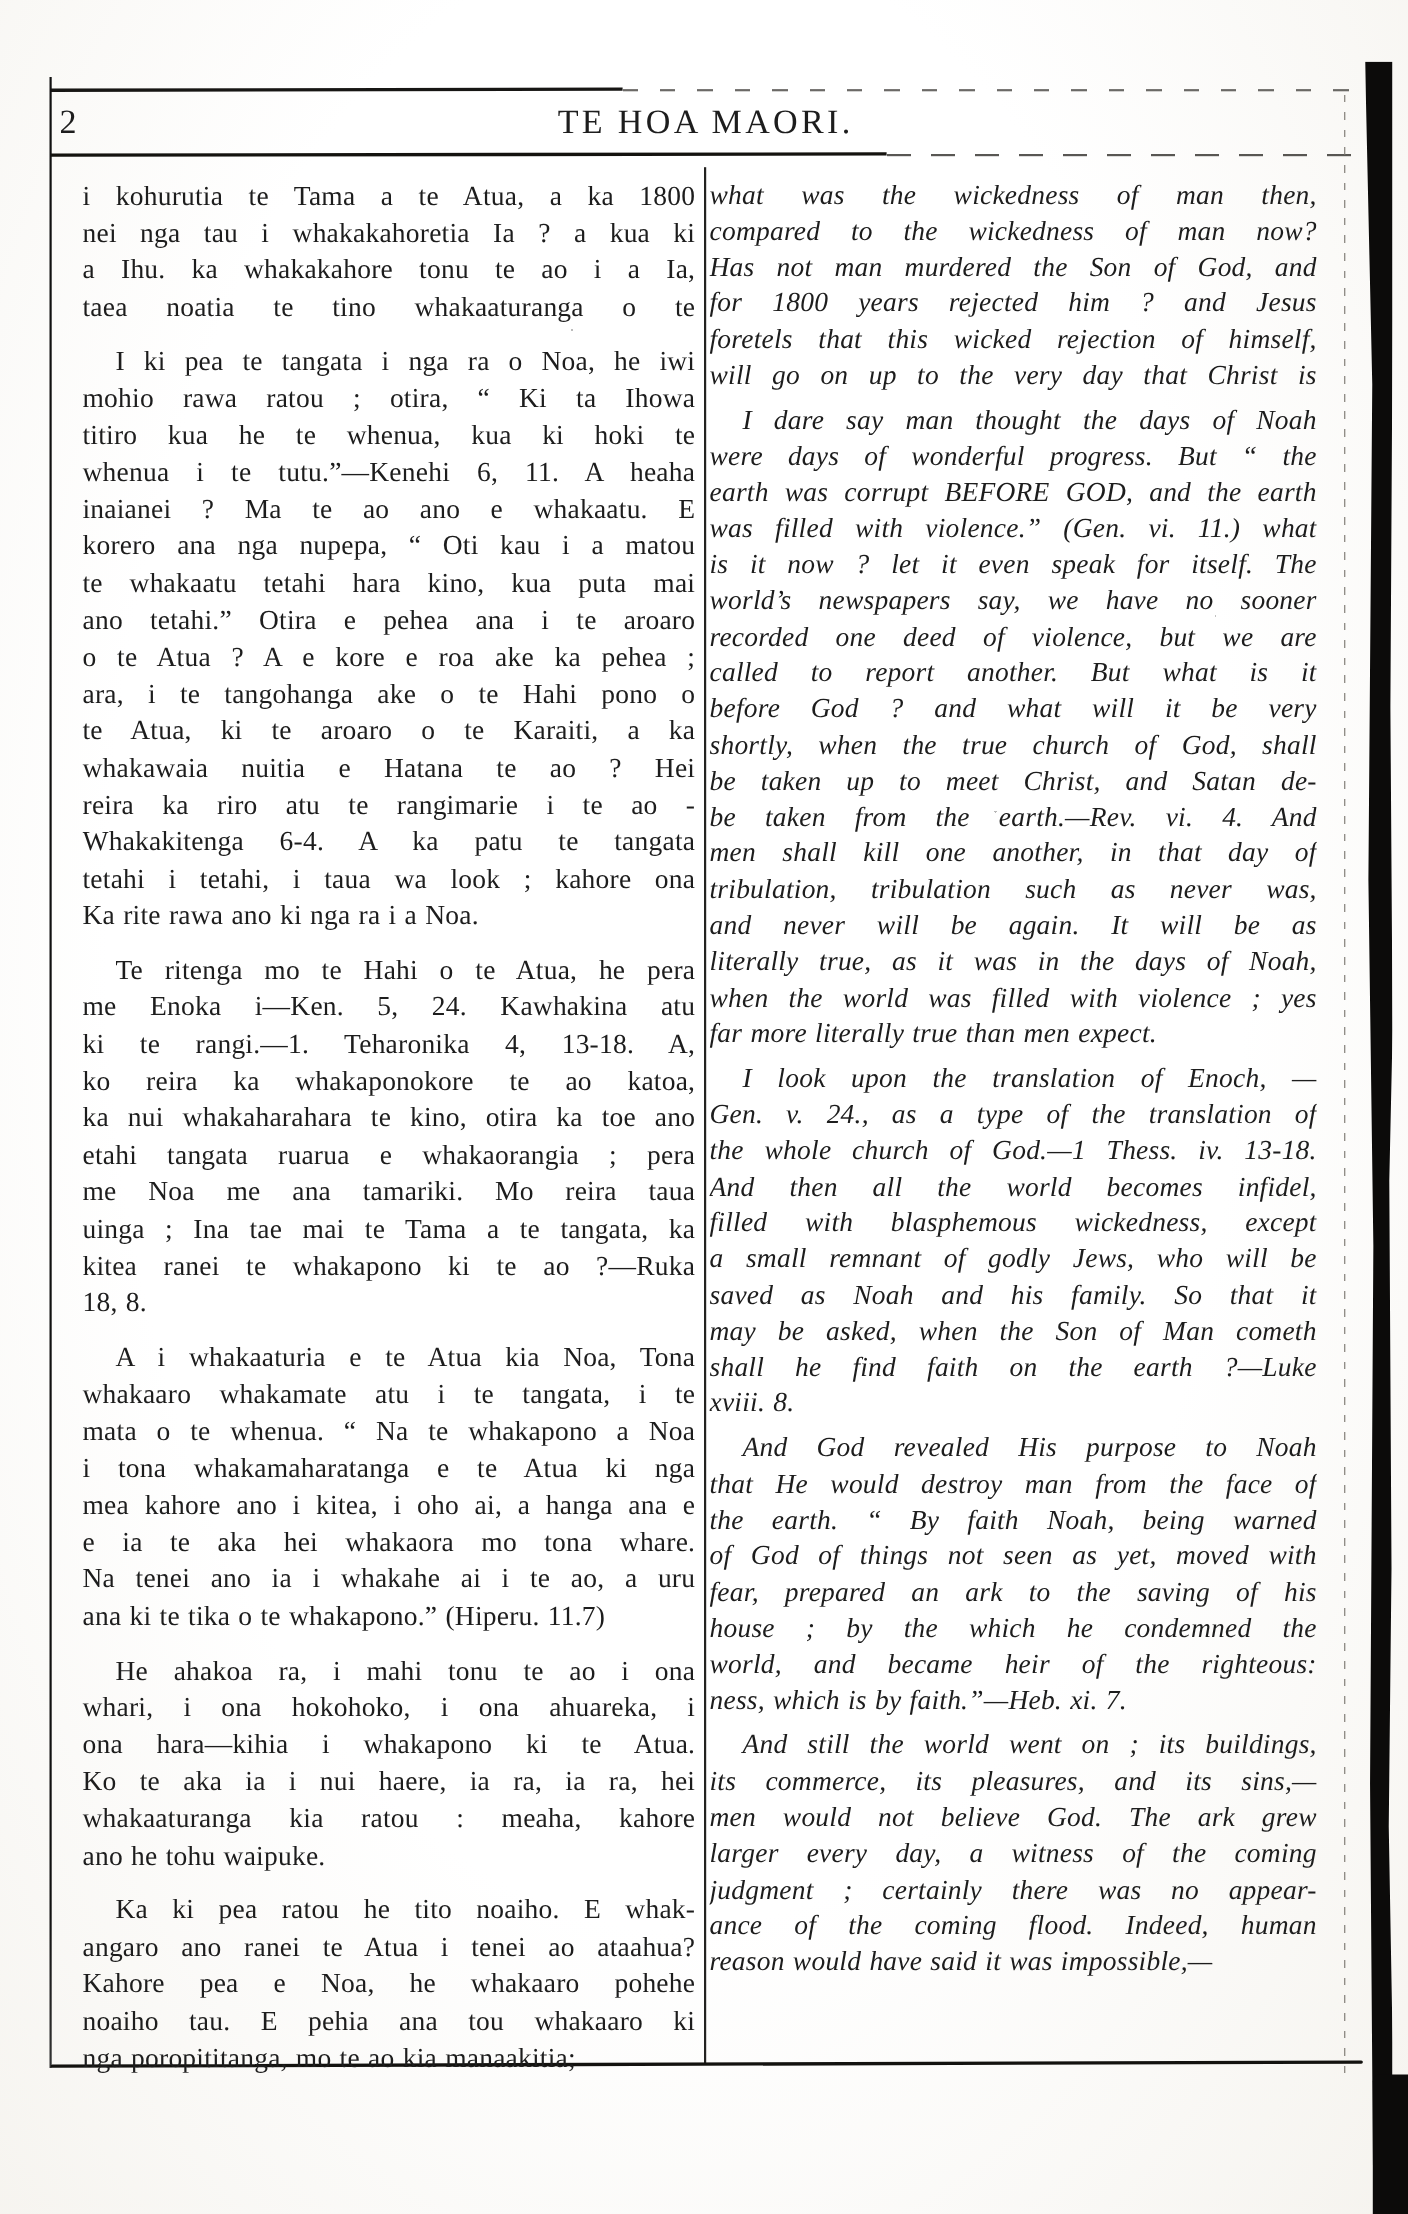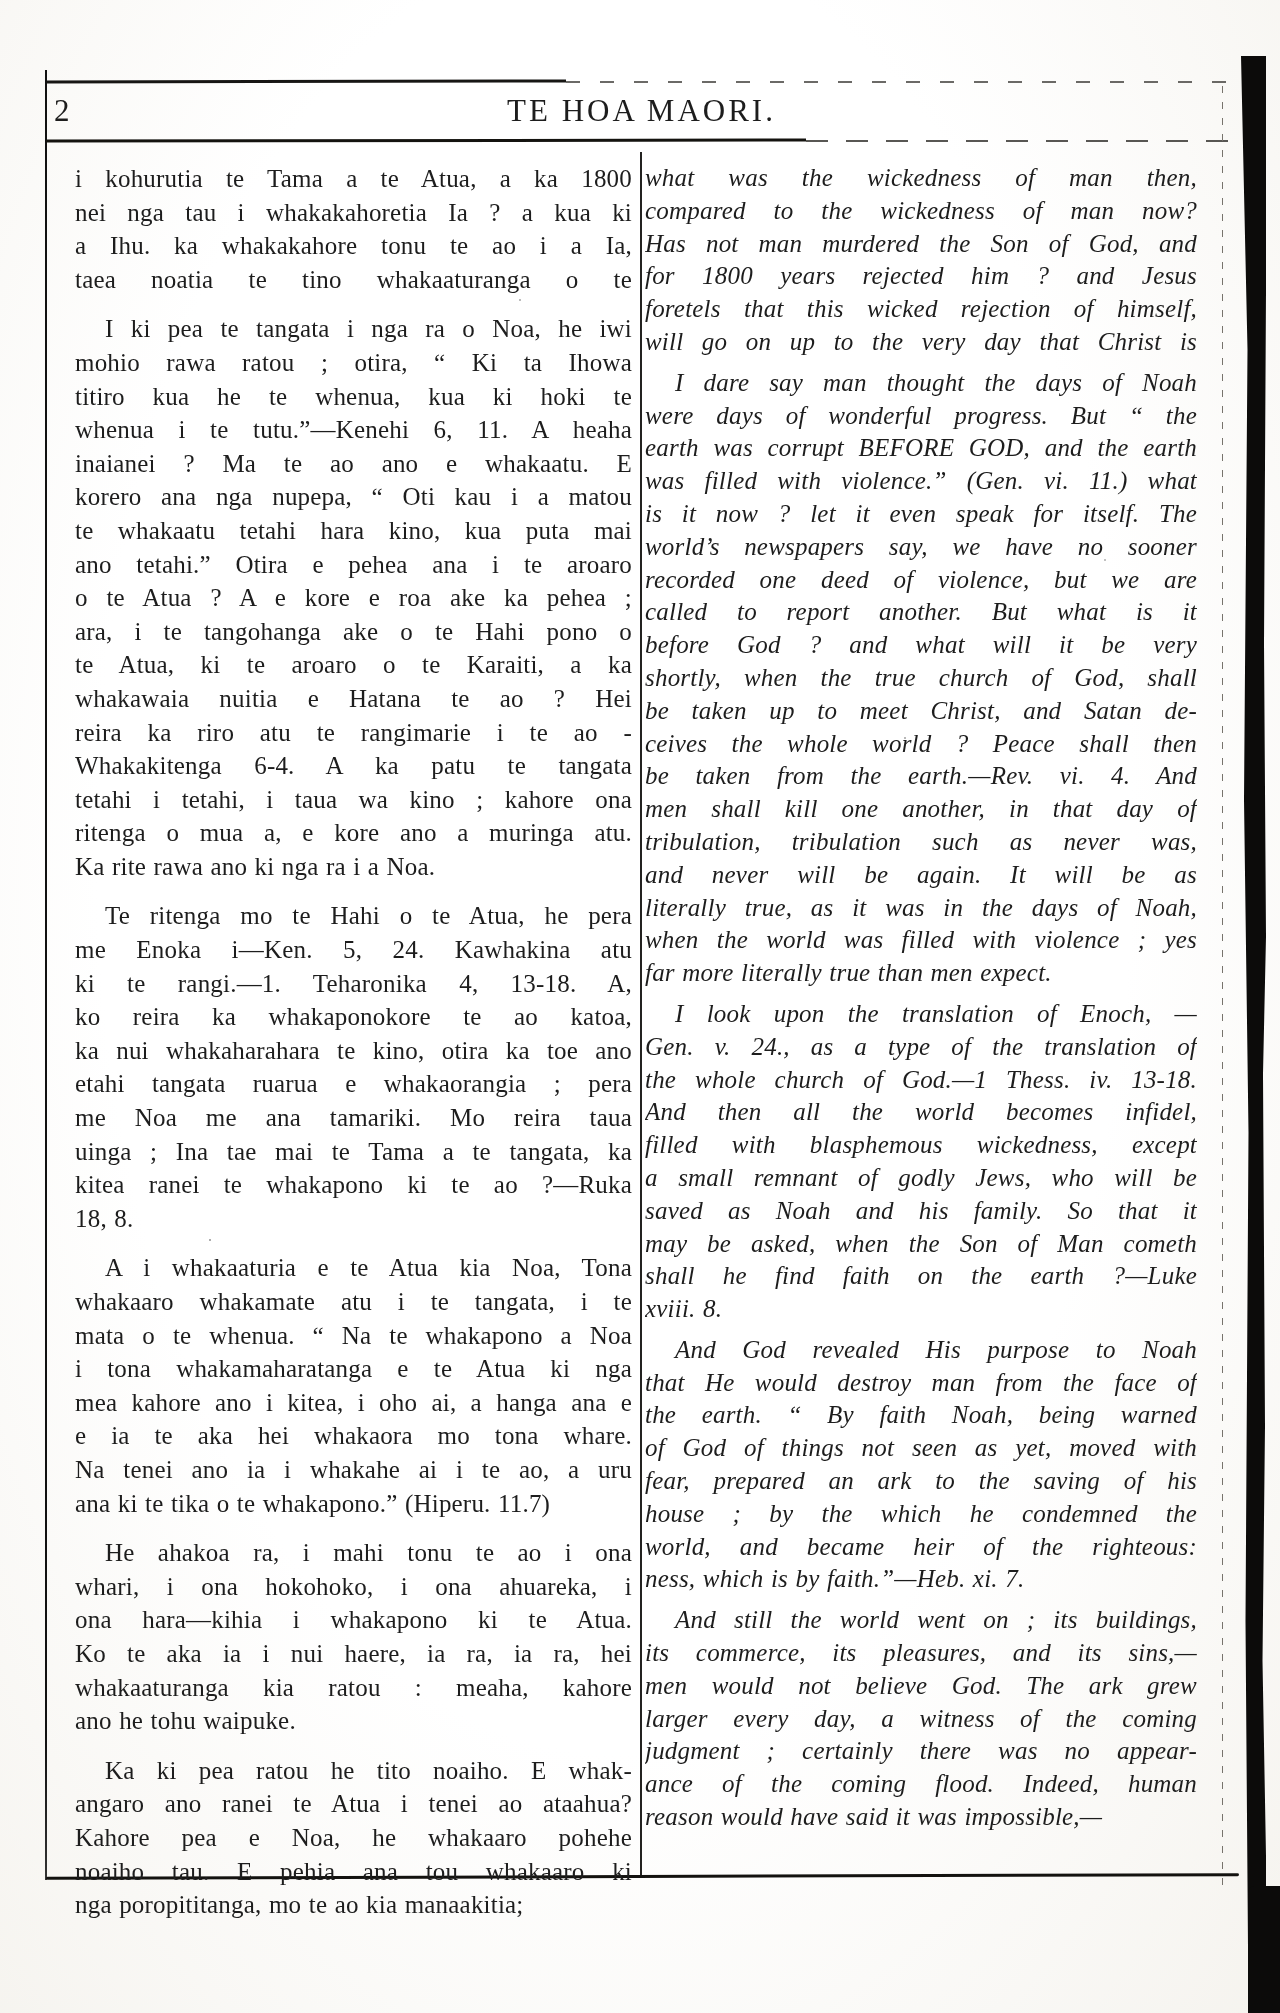--- a/index.html
+++ b/index.html
@@ -153,22 +153,21 @@
           <div class="line">inaianei ? Ma te ao ano e whakaatu. E</div>
           <div class="line">korero ana nga nupepa, “ Oti kau i a matou</div>
           <div class="line">te whakaatu tetahi hara kino, kua puta mai</div>
           <div class="line">ano tetahi.” Otira e pehea ana i te aroaro</div>
           <div class="line">o te Atua ? A e kore e roa ake ka pehea ;</div>
           <div class="line">ara, i te tangohanga ake o te Hahi pono o</div>
           <div class="line">te Atua, ki te aroaro o te Karaiti, a ka</div>
           <div class="line">whakawaia nuitia e Hatana te ao ? Hei</div>
           <div class="line">reira ka riro atu te rangimarie i te ao -</div>
           <div class="line">Whakakitenga 6-4. A ka patu te tangata</div>
-          <div class="line">tetahi i tetahi, i taua wa kino ; kahore ona</div>
-          <div class="line">ritenga o mua a, e kore ano a muringa atu.</div>
+          <div class="line">tetahi i tetahi, i taua wa look ; kahore ona</div>
           <div class="line para-last">Ka rite rawa ano ki nga ra i a Noa.</div>
         </div>
         <div class="para indent">
           <div class="line">Te ritenga mo te Hahi o te Atua, he pera</div>
           <div class="line">me Enoka i—Ken. 5, 24. Kawhakina atu</div>
           <div class="line">ki te rangi.—1. Teharonika 4, 13-18. A,</div>
           <div class="line">ko reira ka whakaponokore te ao katoa,</div>
           <div class="line">ka nui whakaharahara te kino, otira ka toe ano</div>
           <div class="line">etahi tangata ruarua e whakaorangia ; pera</div>
           <div class="line">me Noa me ana tamariki. Mo reira taua</div>
@@ -216,21 +215,20 @@
           <div class="line">were days of wonderful progress. But “ the</div>
           <div class="line">earth was corrupt BEFORE GOD, and the earth</div>
           <div class="line">was filled with violence.” (Gen. vi. 11.) what</div>
           <div class="line">is it now ? let it even speak for itself. The</div>
           <div class="line">world’s newspapers say, we have no sooner</div>
           <div class="line">recorded one deed of violence, but we are</div>
           <div class="line">called to report another. But what is it</div>
           <div class="line">before God ? and what will it be very</div>
           <div class="line">shortly, when the true church of God, shall</div>
           <div class="line">be taken up to meet Christ, and Satan de-</div>
-          <div class="line">ceives the whole world ? Peace shall then</div>
           <div class="line">be taken from the earth.—Rev. vi. 4. And</div>
           <div class="line">men shall kill one another, in that day of</div>
           <div class="line">tribulation, tribulation such as never was,</div>
           <div class="line">and never will be again. It will be as</div>
           <div class="line">literally true, as it was in the days of Noah,</div>
           <div class="line">when the world was filled with violence ; yes</div>
           <div class="line para-last">far more literally true than men expect.</div>
         </div>
         <div class="para indent">
           <div class="line">I look upon the translation of Enoch, —</div>

